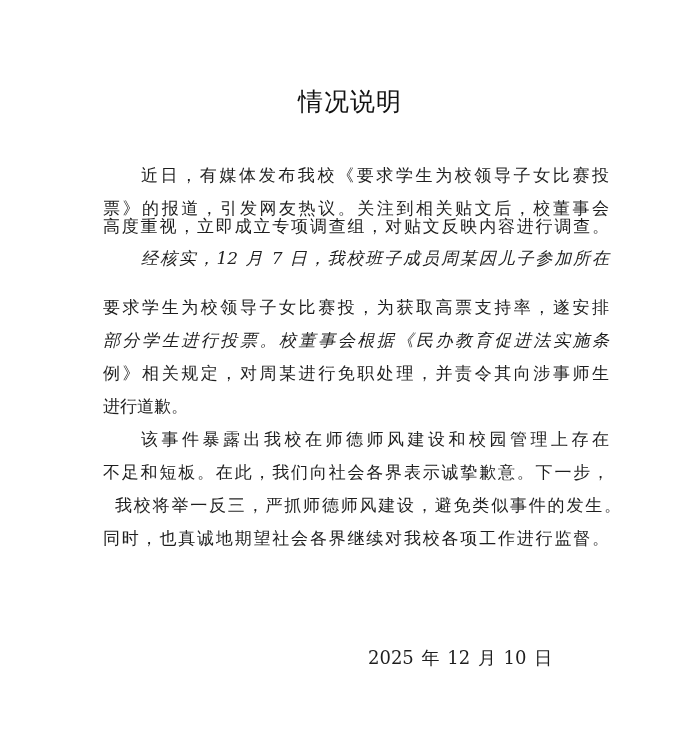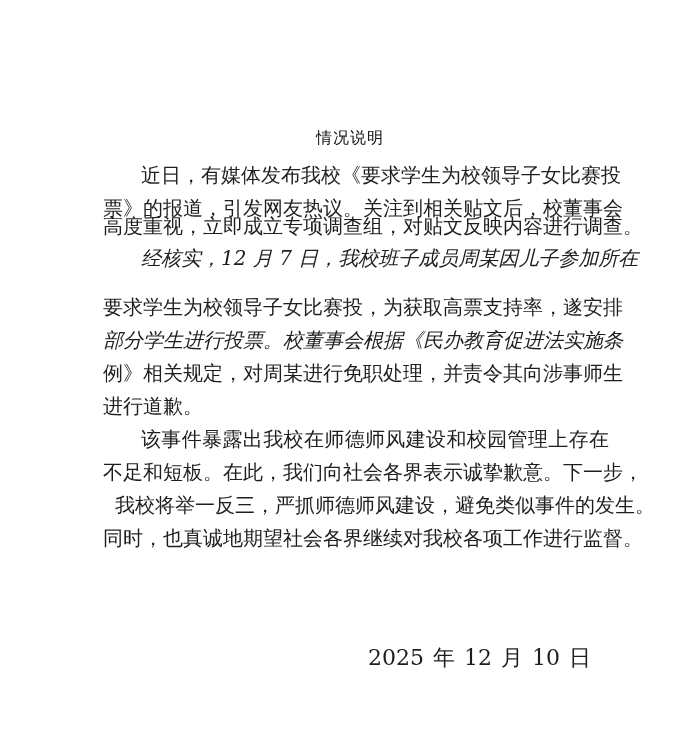--- a/index.html
+++ b/index.html
@@ -14,52 +14,51 @@
       overflow: hidden;
       color: #1a1a1a;
     }
     .title {
       position: absolute;
       left: 0;
       width: 700px;
       top: 86px;
       text-align: center;
       font-family: "DejaVu Sans", sans-serif;
-      font-size: 16px;
+      font-size: 25px;
       letter-spacing: 1px;
       color: #111111;
       line-height: 32px;
-      margin-top: 36px;
     }
     .line {
       position: absolute;
       left: 103px;
       width: 506px;
       height: 33px;
       font-family: "DejaVu Serif", serif;
-      font-size: 20px;
+      font-size: 17px;
       line-height: 33px;
       color: #1e1e1e;
       white-space: nowrap;
       text-align: justify;
       text-align-last: justify;
     }
     .line.indent {
       left: 141px;
       width: 468px;
     }
     .line.last {
       text-align-last: left;
     }
     .date {
       position: absolute;
       left: 368px;
       top: 644px;
       font-family: "DejaVu Serif", serif;
-      font-size: 22px;
+      font-size: 18px;
       line-height: 28px;
       color: #1e1e1e;
       white-space: nowrap;
       word-spacing: 2px;
     }
   </style>
 </head>
 <body>
 
 <div>

